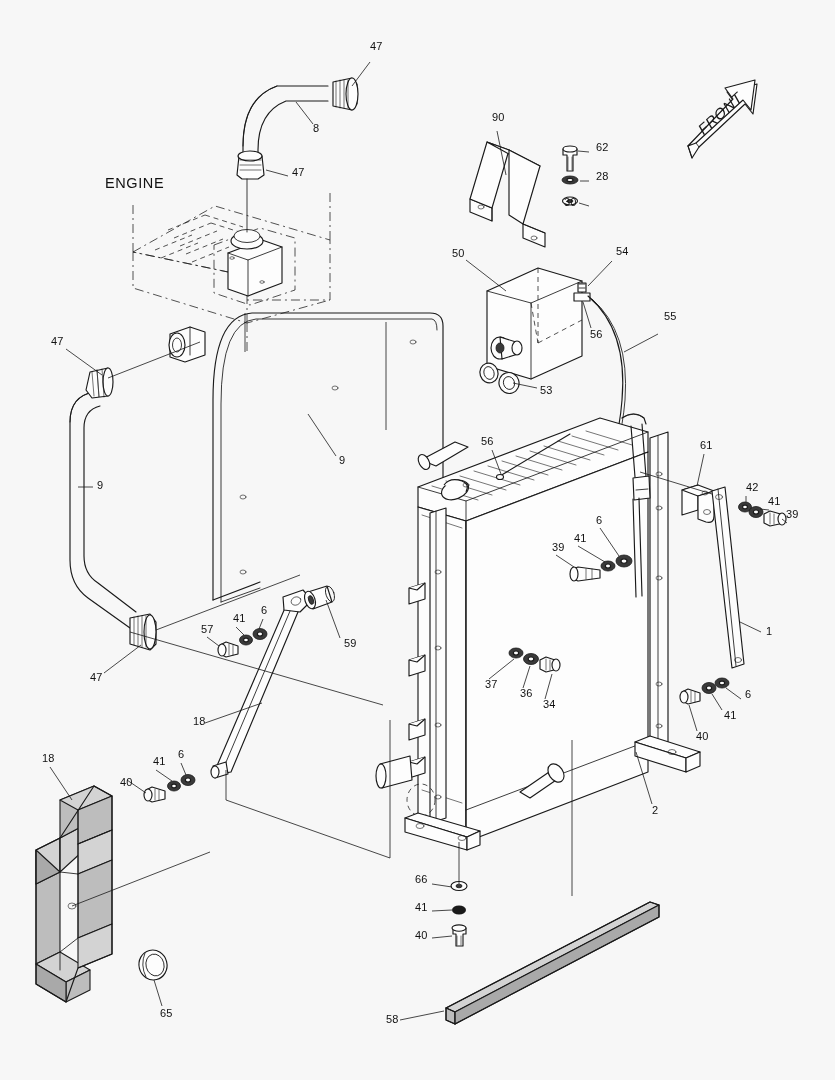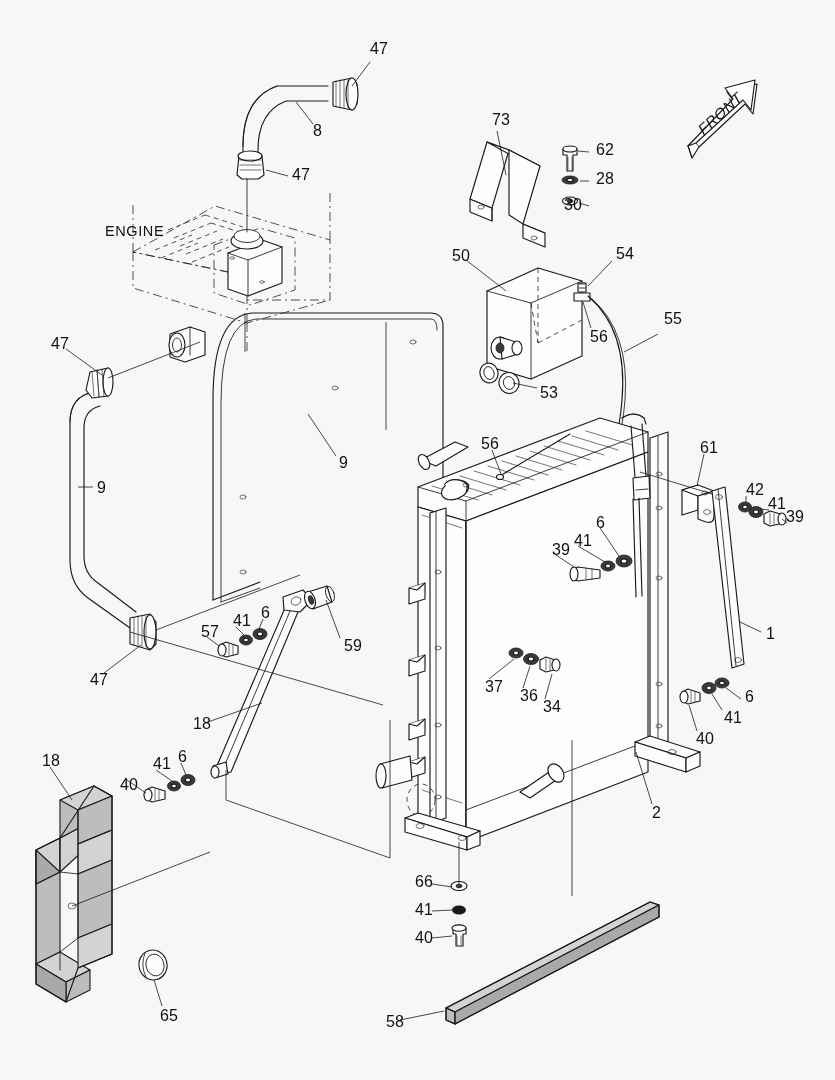--- a/index.html
+++ b/index.html
@@ -1,22 +1,22 @@
 <!DOCTYPE html>
 <html><head>
 <meta charset="utf-8">
 <style>
   html,body{margin:0;padding:0;background:#f7f7f7;}
   body{width:835px;height:1080px;overflow:hidden;
        font-family:"Liberation Sans","DejaVu Sans",sans-serif;}
   #stage{position:relative;width:835px;height:1080px;background:#f7f7f7;}
   #art{position:absolute;left:0;top:0;width:835px;height:1080px;}
-  .lbl{position:absolute;font-size:16px;color:#111;letter-spacing:.2px;
+  .lbl{position:absolute;font-size:11px;color:#111;letter-spacing:.2px;
        white-space:nowrap;line-height:1;}
-  .lbl.eng{font-size:14.5px;letter-spacing:.6px;margin-top:48px;}
+  .lbl.eng{font-size:14.5px;letter-spacing:.6px;}
 </style>
 </head>
 <body>
 
 <div id="stage">
 
 <svg id="art" viewBox="0 0 835 1080">
   <defs>
     <style>
       .s{fill:none;stroke:#1a1a1a;stroke-width:1.15;stroke-linecap:round;stroke-linejoin:round}
@@ -447,21 +447,21 @@
     <path class="ld" d="M72 906 L210 852"></path>
     <path class="ld" d="M712 494 L640 472"></path>
   </g>
 </svg>
 
 <div class="lbl eng" style="left:105px;top:176px">ENGINE</div>
 
 <div class="lbl" style="left:370px;top:41px">47</div>
 <div class="lbl" style="left:313px;top:123px">8</div>
 <div class="lbl" style="left:292px;top:167px">47</div>
-<div class="lbl" style="left:492px;top:112px">73</div>
+<div class="lbl" style="left:492px;top:112px">90</div>
 <div class="lbl" style="left:596px;top:142px">62</div>
 <div class="lbl" style="left:596px;top:171px">28</div>
 <div class="lbl" style="left:564px;top:197px">30</div>
 <div class="lbl" style="left:452px;top:248px">50</div>
 <div class="lbl" style="left:616px;top:246px">54</div>
 <div class="lbl" style="left:590px;top:329px">56</div>
 <div class="lbl" style="left:664px;top:311px">55</div>
 <div class="lbl" style="left:540px;top:385px">53</div>
 <div class="lbl" style="left:51px;top:336px">47</div>
 <div class="lbl" style="left:97px;top:480px">9</div>

